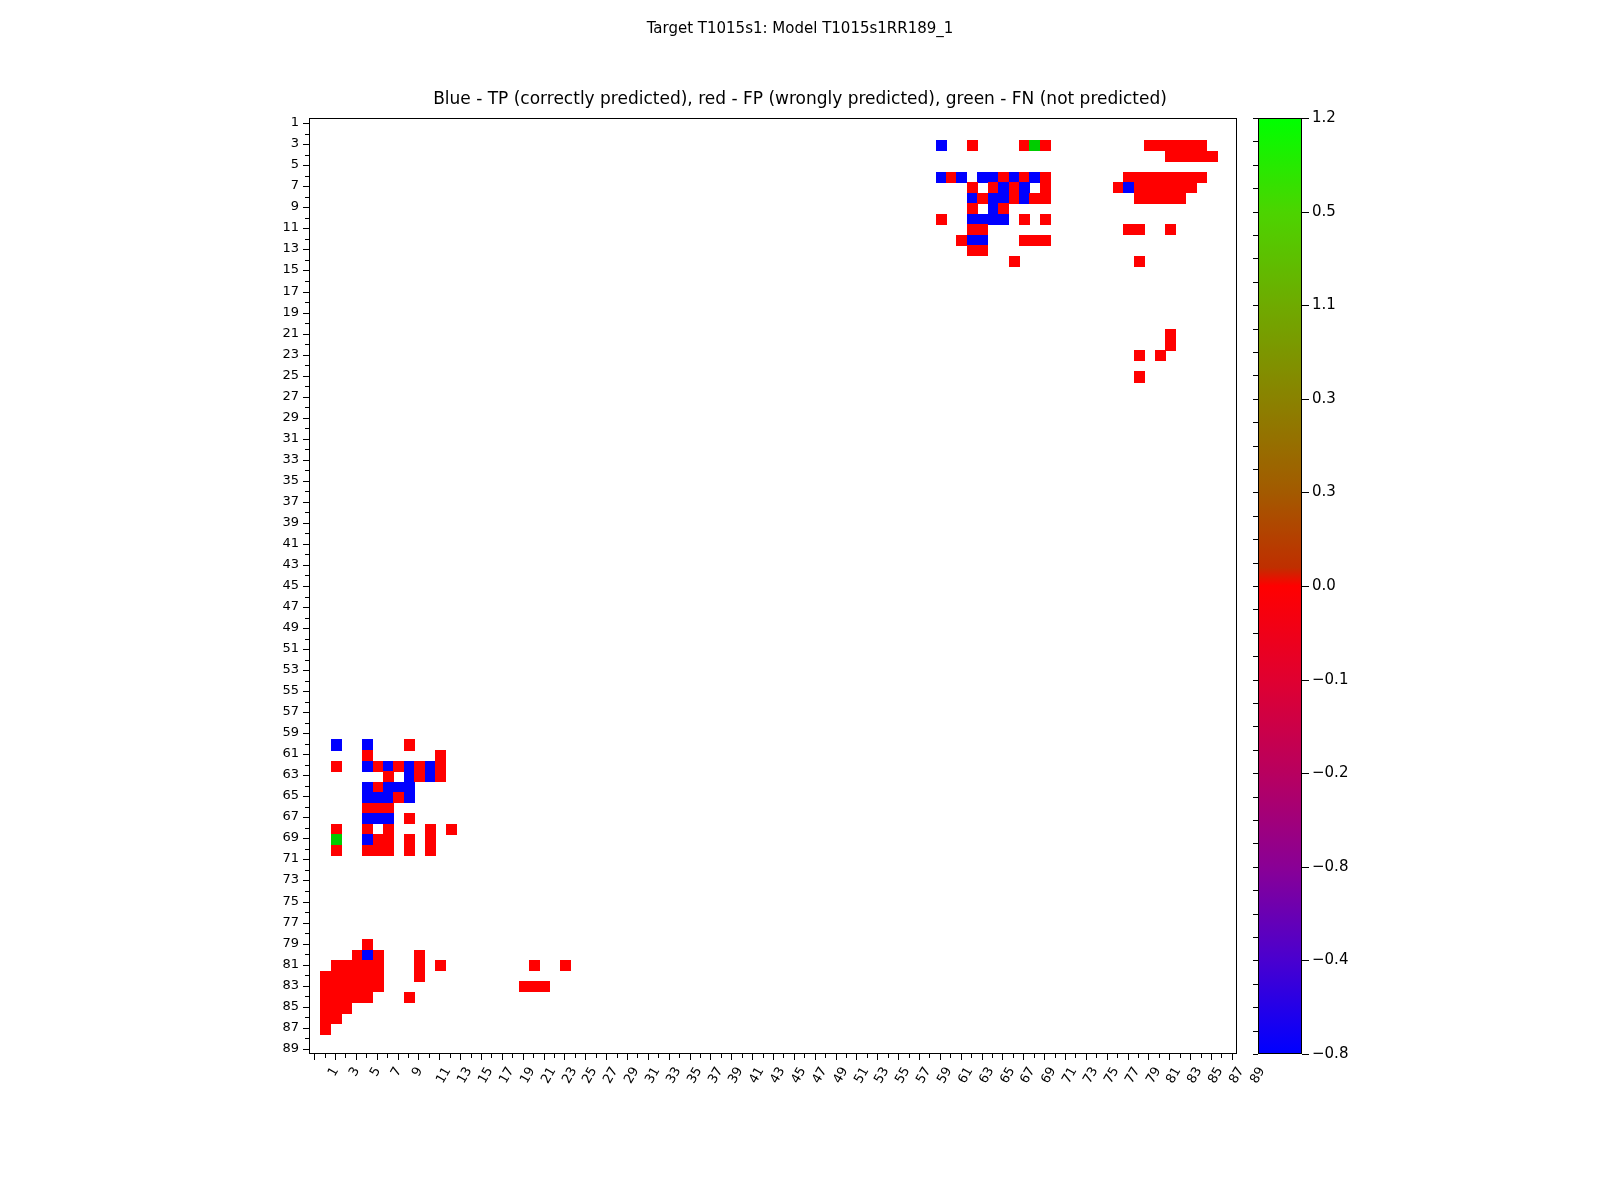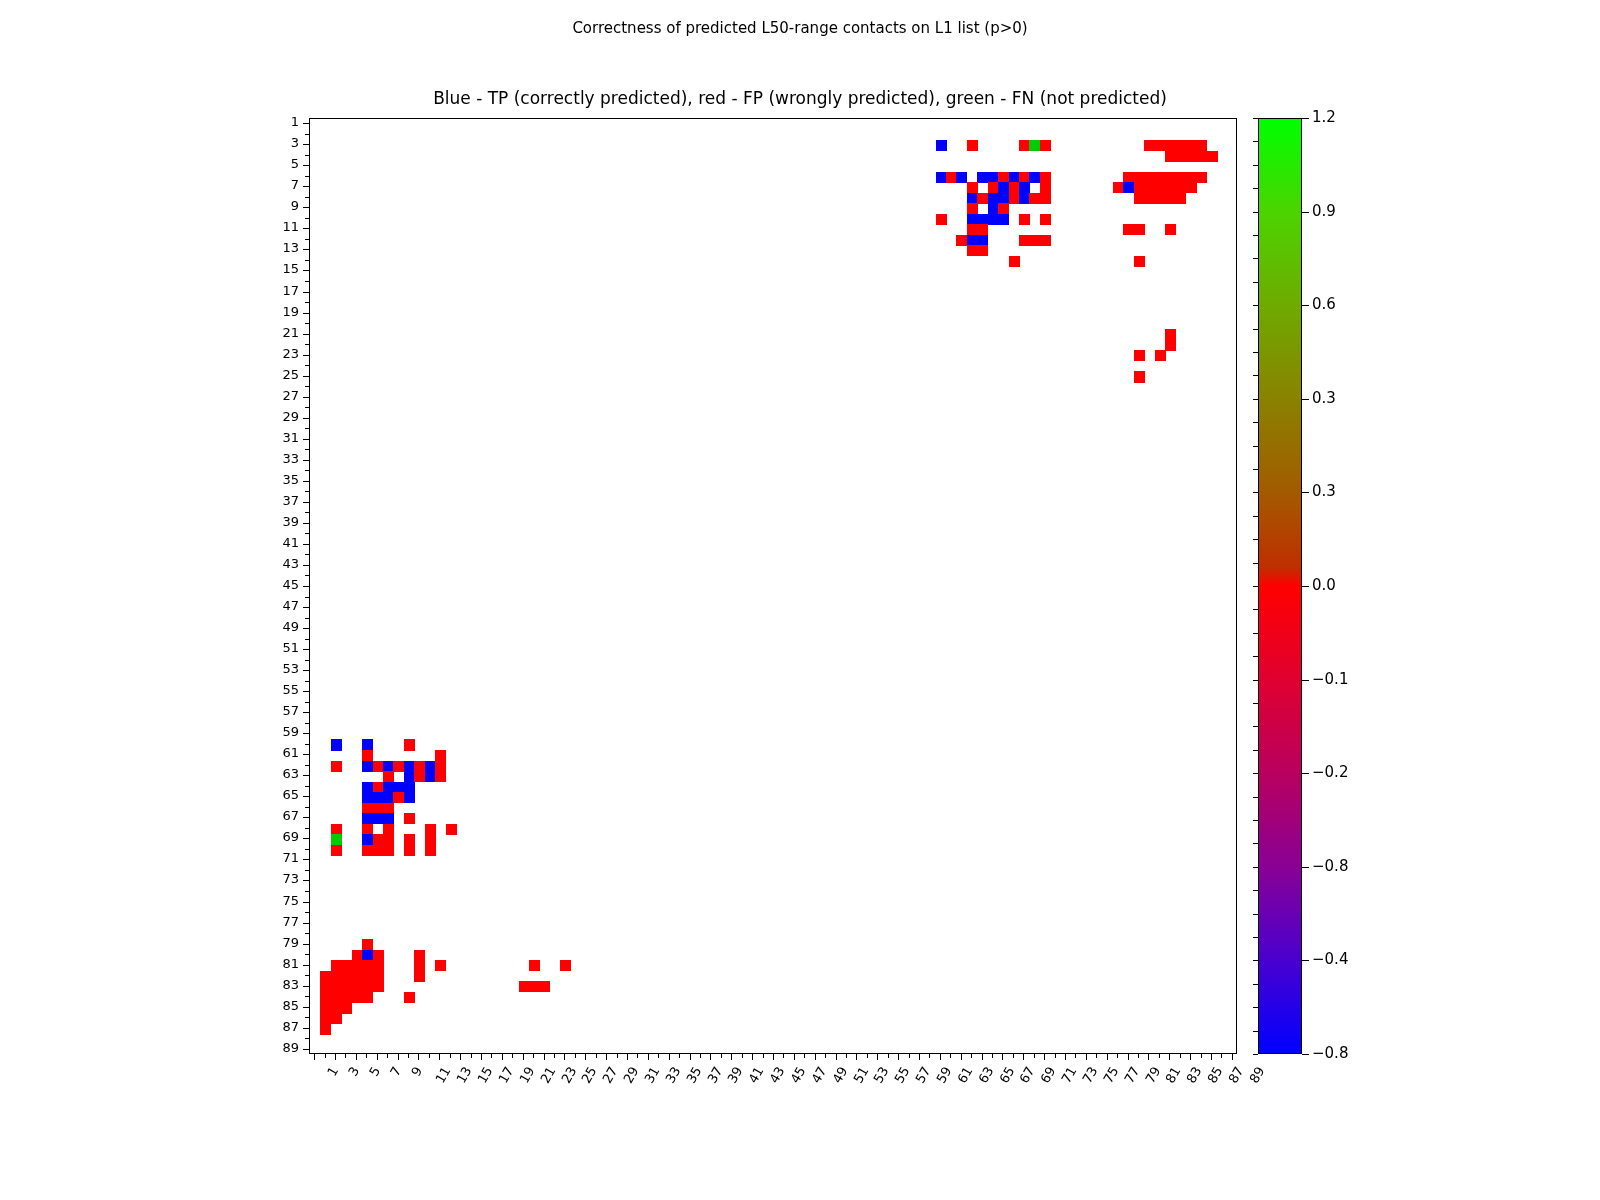--- a/index.html
+++ b/index.html
@@ -53,21 +53,21 @@
       #e00030 60%, #b8005f 70%, #8a0095 80%, #4a00cf 90%, #0000ff 100%);
   }
   .cbtick{position:absolute;left:45px;width:7px;height:1px;background:#000;}
   .cbminor{position:absolute;left:-5px;width:5px;height:1px;background:#000;}
   .cblabel{position:absolute;left:56px;font-size:15px;line-height:15px;}
 </style>
 </head>
 <body>
 
 <div id="title-block">
-  <div>Correctness of predicted L50-range contacts on L1 list (p&gt;0)</div>
+  <div>Target T1015s1: Model T1015s1RR189_1</div>
 </div>
 
 <div id="subtitle">Blue - TP (correctly predicted), red - FP (wrongly predicted), green - FN (not predicted)</div>
 
 <div id="plot-frame">
   <div id="cell-layer">
       <div class="cell" style="left: 625.618px; top: 21.0337px; width: 11.027px; height: 11.1169px; background: rgb(0, 0, 255);"></div>
       <div class="cell" style="left: 656.899px; top: 21.0337px; width: 11.027px; height: 11.1169px; background: rgb(255, 0, 0);"></div>
       <div class="cell" style="left: 709.034px; top: 21.0337px; width: 11.027px; height: 11.1169px; background: rgb(255, 0, 0);"></div>
       <div class="cell" style="left: 719.461px; top: 21.0337px; width: 11.027px; height: 11.1169px; background: rgb(0, 204, 0);"></div>
@@ -521,23 +521,23 @@
     <div class="xlabel" style="position: absolute; left: 1216.93px; top: 1064px;">87</div>
     <div class="tick ytick minor" style="position: absolute; left: 305px; top: 1038px; width: 4px; height: 1px; background: rgb(0, 0, 0);"></div>
     <div class="tick xtick minor" style="position: absolute; left: 1221px; top: 1054px; width: 1px; height: 4px; background: rgb(0, 0, 0);"></div>
     <div class="tick ytick" style="position: absolute; left: 303px; top: 1049px; width: 6px; height: 1px; background: rgb(0, 0, 0);"></div>
     <div class="tick xtick" style="position: absolute; left: 1232px; top: 1054px; width: 1px; height: 6px; background: rgb(0, 0, 0);"></div>
     <div class="ylabel" style="left: 239px; top: 1041.74px;">89</div>
     <div class="xlabel" style="position: absolute; left: 1237.79px; top: 1064px;">89</div>
     <div class="cbtick" style="position: absolute; left: 1302px; top: 118px; width: 7px; height: 1px; background: rgb(0, 0, 0);"></div>
     <div class="cblabel" style="position: absolute; left: 1312px; top: 110px;">1.2</div>
     <div class="cbtick" style="position: absolute; left: 1302px; top: 212px; width: 7px; height: 1px; background: rgb(0, 0, 0);"></div>
-    <div class="cblabel" style="position: absolute; left: 1312px; top: 203.6px;">0.9</div>
+    <div class="cblabel" style="position: absolute; left: 1312px; top: 203.6px;">0.5</div>
     <div class="cbtick" style="position: absolute; left: 1302px; top: 305px; width: 7px; height: 1px; background: rgb(0, 0, 0);"></div>
-    <div class="cblabel" style="position: absolute; left: 1312px; top: 297.2px;">0.6</div>
+    <div class="cblabel" style="position: absolute; left: 1312px; top: 297.2px;">1.1</div>
     <div class="cbtick" style="position: absolute; left: 1302px; top: 399px; width: 7px; height: 1px; background: rgb(0, 0, 0);"></div>
     <div class="cblabel" style="position: absolute; left: 1312px; top: 390.8px;">0.3</div>
     <div class="cbtick" style="position: absolute; left: 1302px; top: 492px; width: 7px; height: 1px; background: rgb(0, 0, 0);"></div>
     <div class="cblabel" style="position: absolute; left: 1312px; top: 484.4px;">0.3</div>
     <div class="cbtick" style="position: absolute; left: 1302px; top: 586px; width: 7px; height: 1px; background: rgb(0, 0, 0);"></div>
     <div class="cblabel" style="position: absolute; left: 1312px; top: 578px;">0.0</div>
     <div class="cbtick" style="position: absolute; left: 1302px; top: 680px; width: 7px; height: 1px; background: rgb(0, 0, 0);"></div>
     <div class="cblabel" style="position: absolute; left: 1312px; top: 671.6px;">−0.1</div>
     <div class="cbtick" style="position: absolute; left: 1302px; top: 773px; width: 7px; height: 1px; background: rgb(0, 0, 0);"></div>
     <div class="cblabel" style="position: absolute; left: 1312px; top: 765.2px;">−0.2</div>

